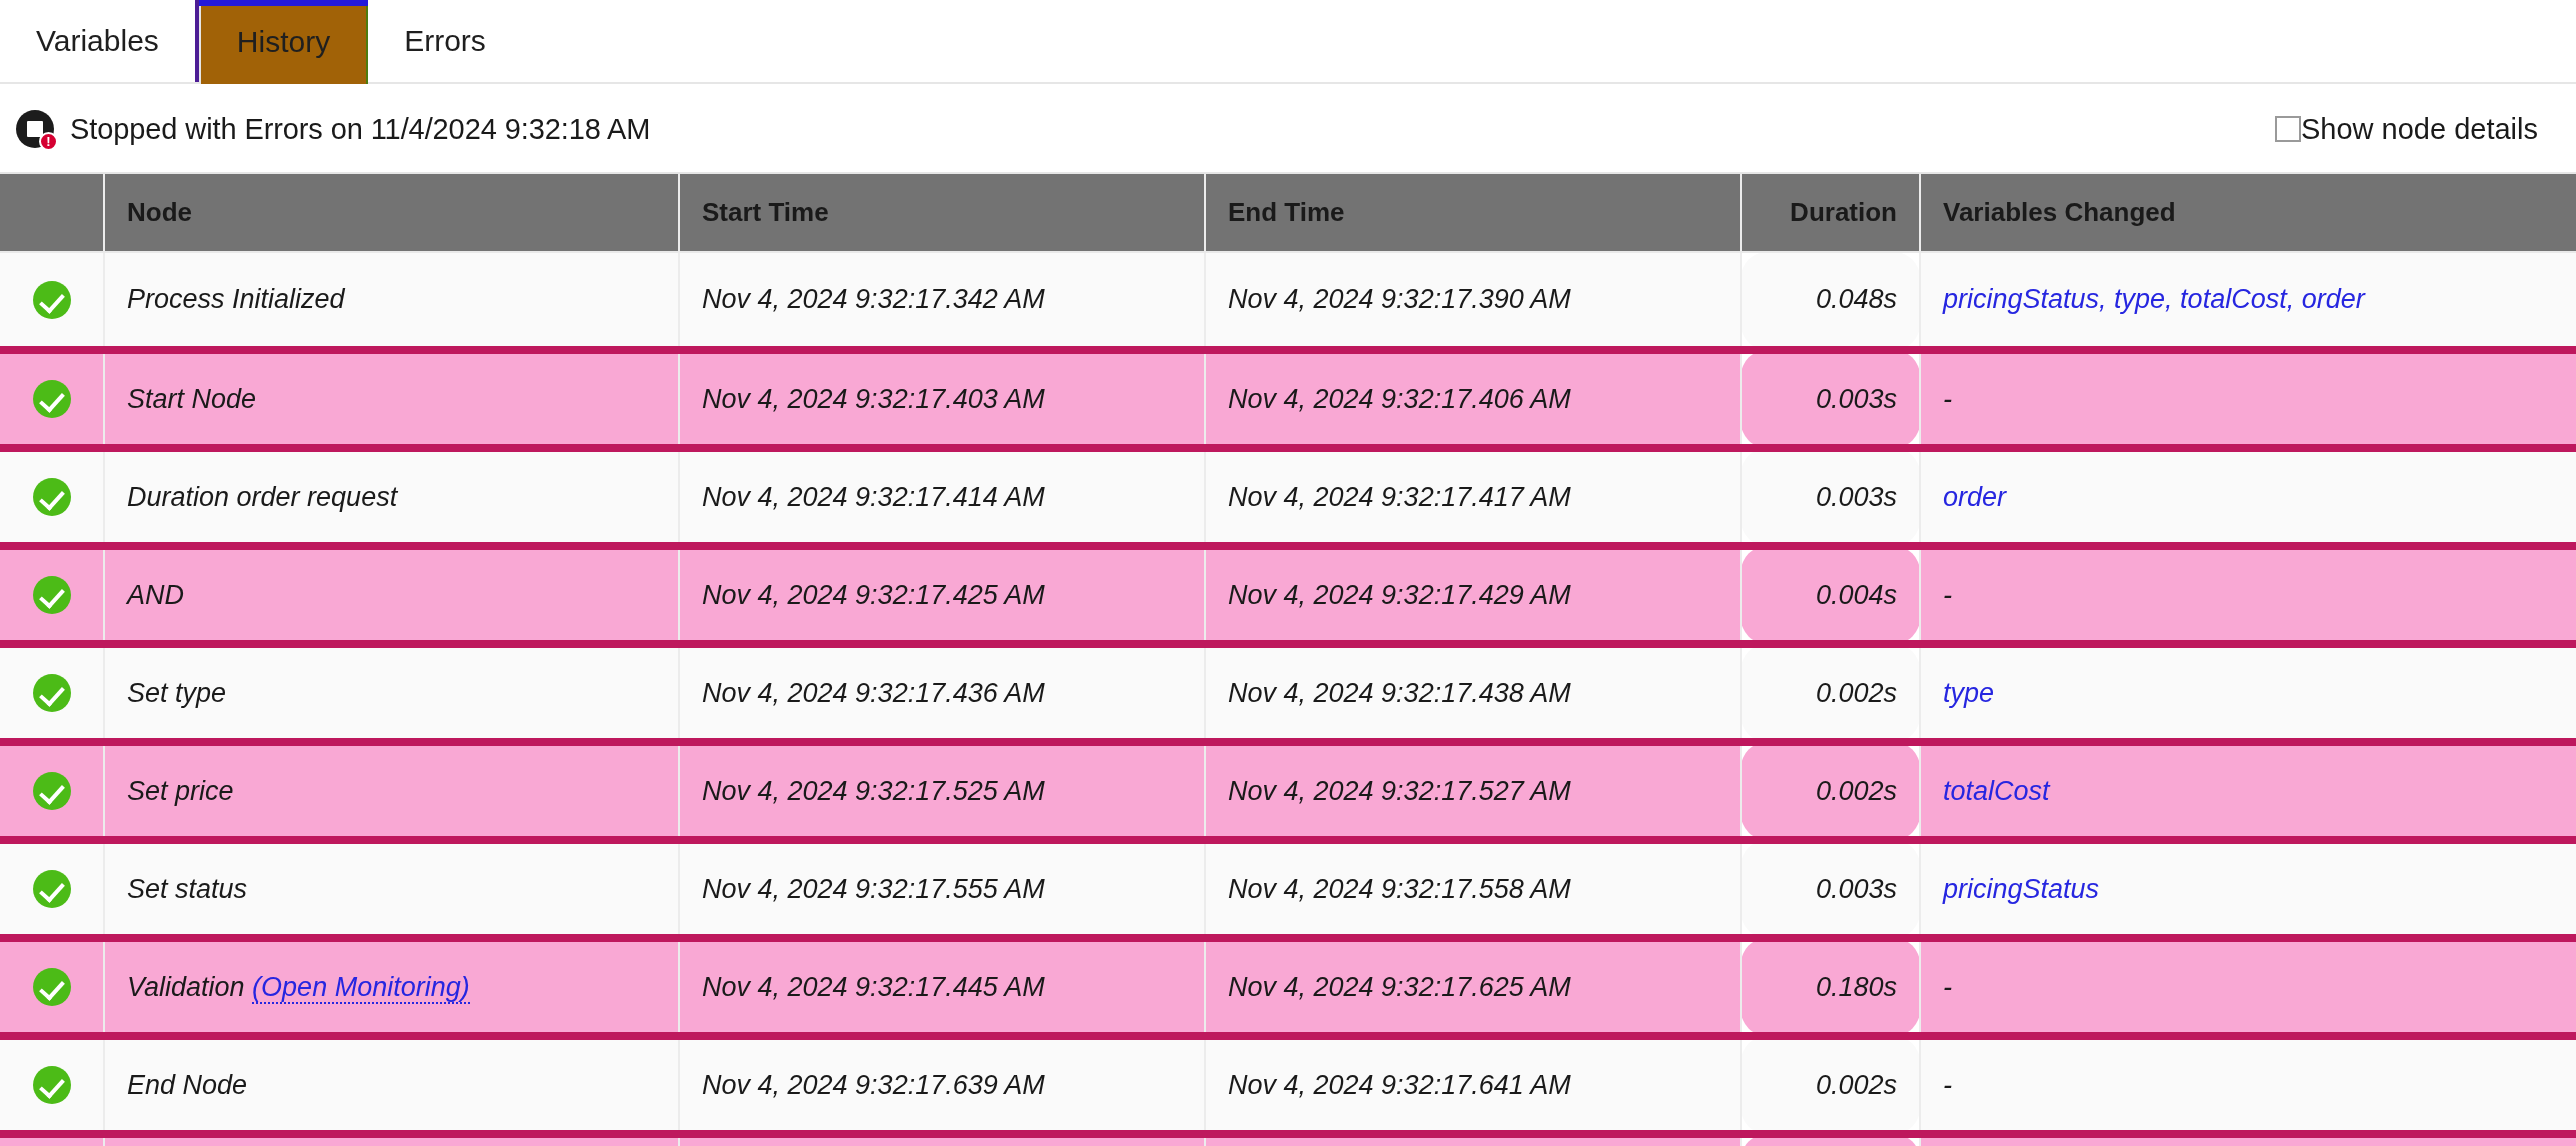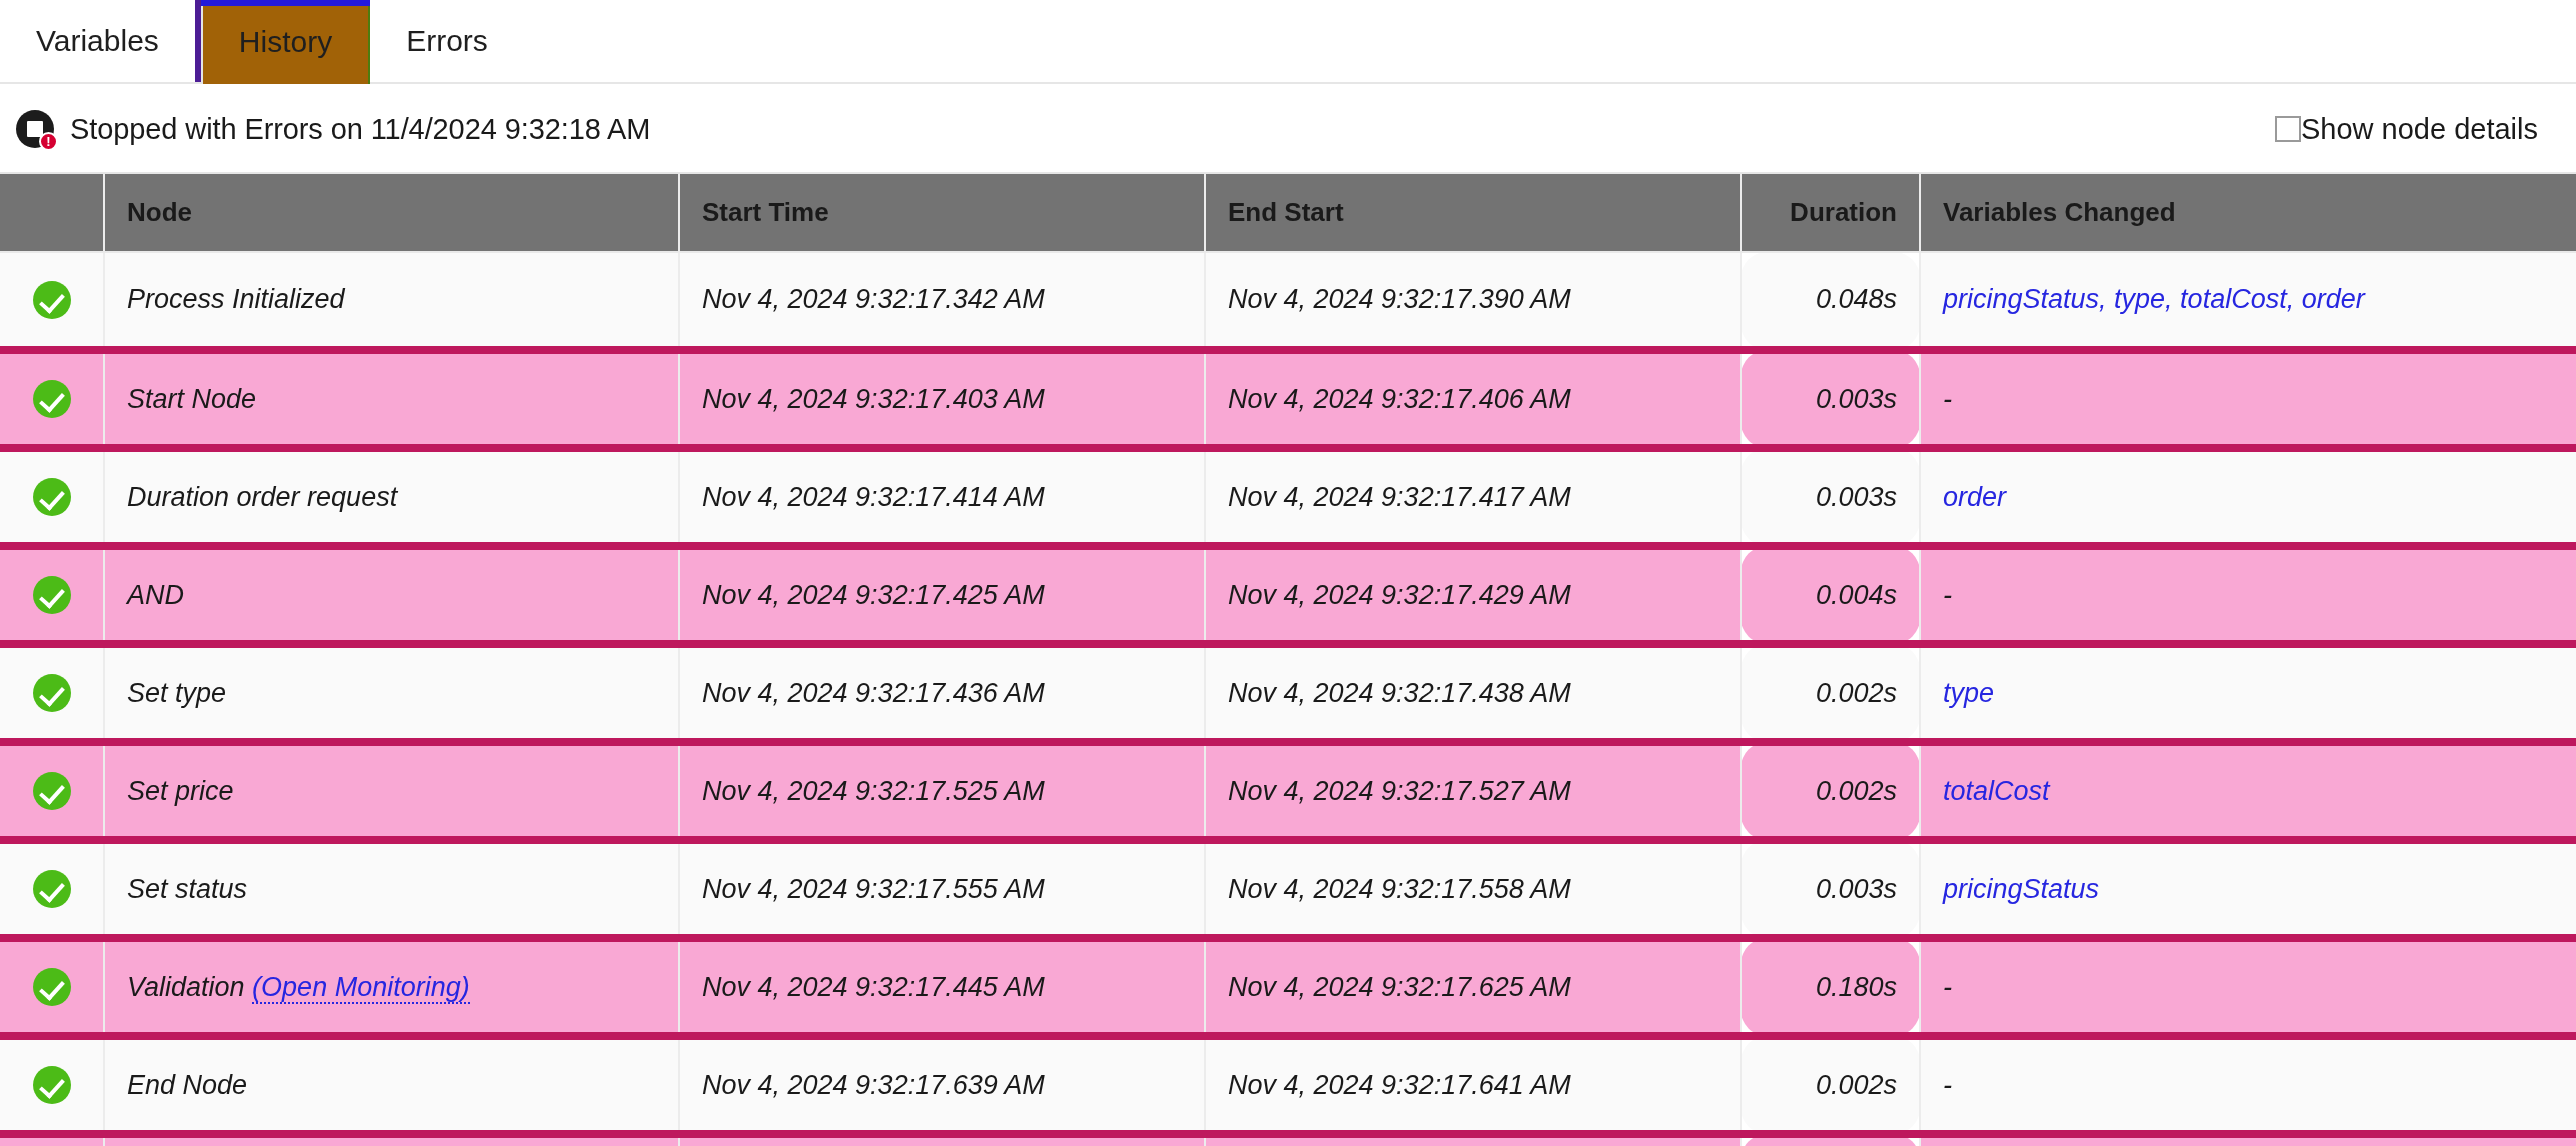--- a/index.html
+++ b/index.html
@@ -49,21 +49,21 @@
   .tab.active::before {
     content: "";
     position: absolute;
     left: -2px;
     right: -2px;
     top: 0;
     height: 6px;
     background: #2319dc;
   }
   .tab.first {
-    border-right: 6px solid #4c1d95;
+    border-right: 4px solid #4c1d95;
   }
 
   
   .statusbar {
     display: flex;
     align-items: center;
     justify-content: space-between;
     padding: 22px 38px 20px 16px;
     height: 88px;
   }
@@ -259,21 +259,21 @@
       <col class="col-start">
       <col class="col-end">
       <col class="col-duration">
       <col class="col-vars">
     </colgroup>
     <thead>
       <tr>
         <th class="col-status"></th>
         <th class="col-node">Node</th>
         <th class="col-start">Start Time</th>
-        <th class="col-end">End Start</th>
+        <th class="col-end">End Time</th>
         <th class="col-duration">Duration</th>
         <th class="col-vars">Variables Changed</th>
       </tr>
     </thead>
     <tbody id="history-body">
         <tr class="alt">
           <td class="col-status"><span class="ico ok"></span></td>
           <td class="col-node"><span>Process Initialized</span></td>
           <td class="col-start">Nov 4, 2024 9:32:17.342 AM</td>
           <td class="col-end">Nov 4, 2024 9:32:17.390 AM</td>

